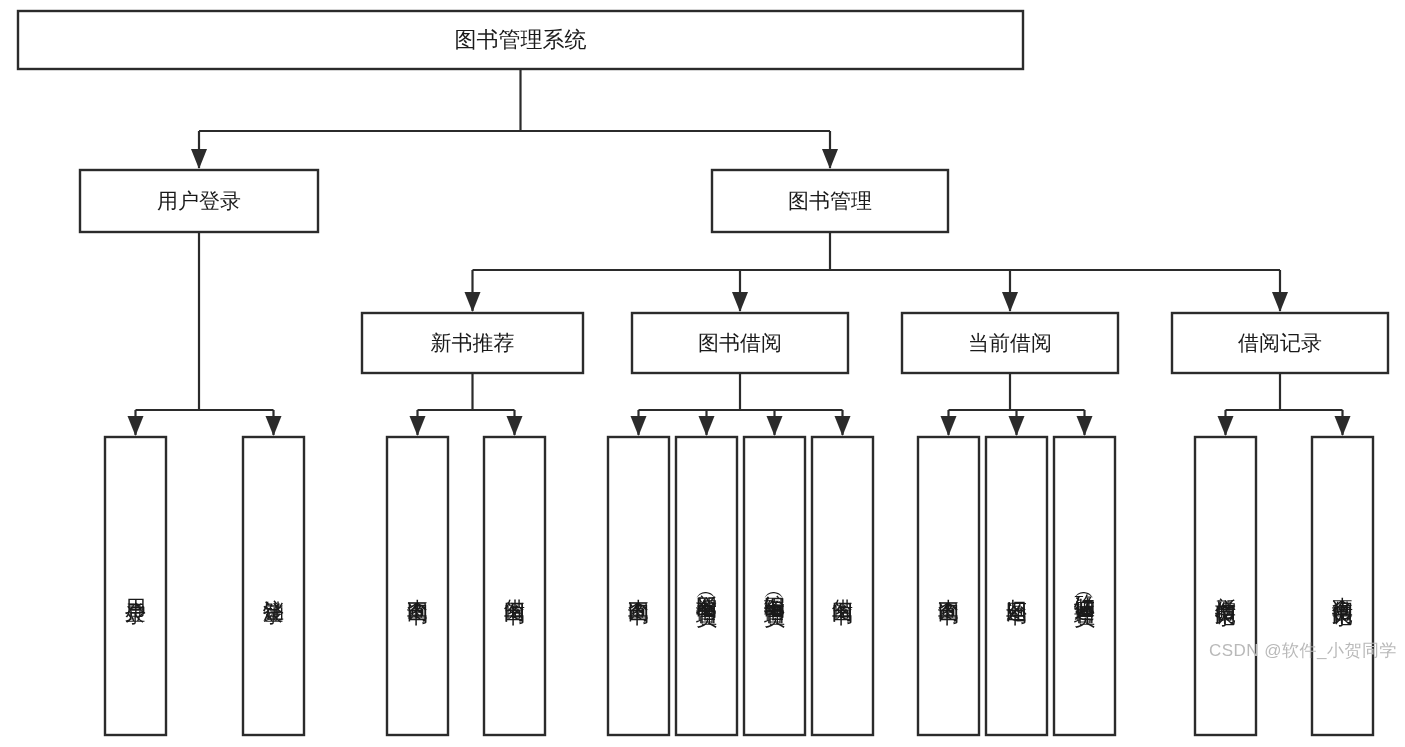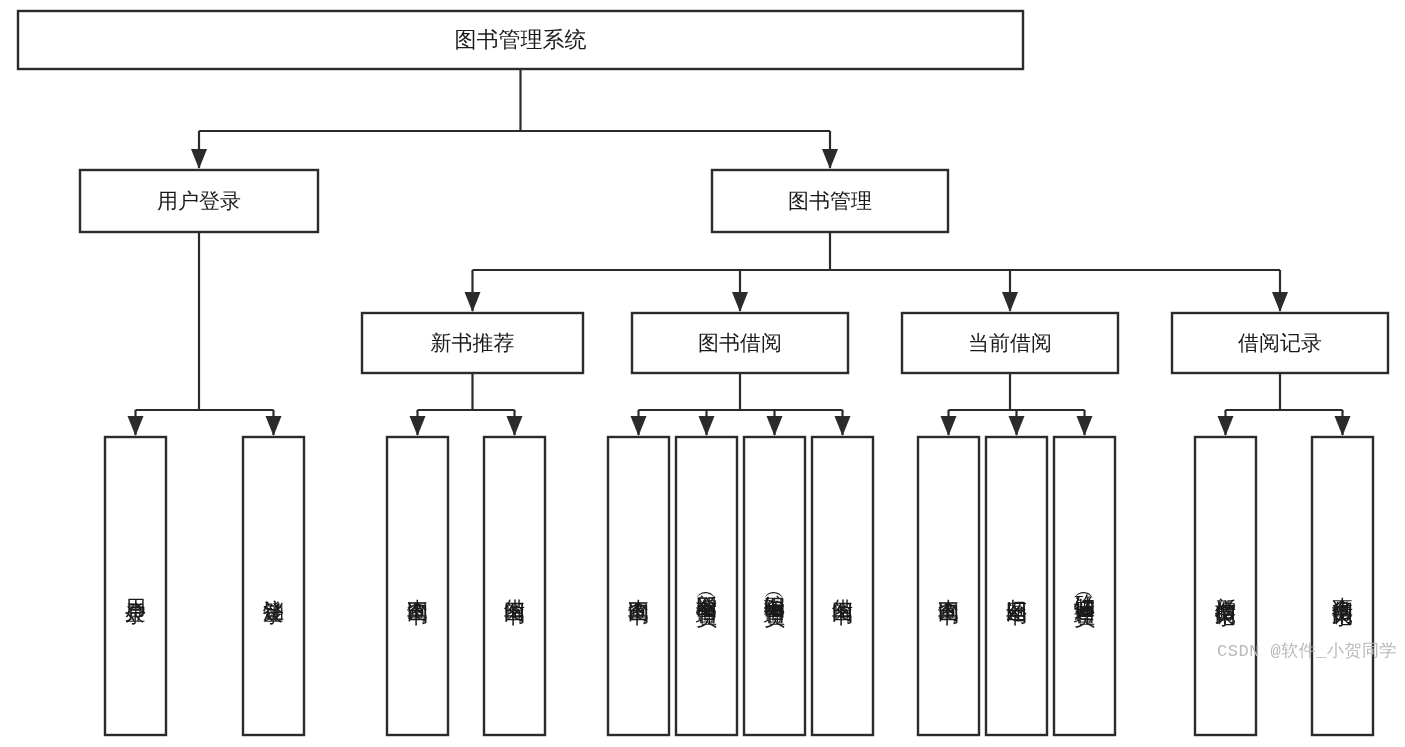--- a/index.html
+++ b/index.html
@@ -70,21 +70,21 @@
     font-size: 21px;
     line-height: 1.05;
     color: #1a1a1a;
     white-space: nowrap;
     pointer-events: none;
   }
   .watermark {
     position: absolute;
     right: 8px;
     bottom: 6px;
-    font-family: Liberation Mono, monospace;
+    font-family: Liberation Sans, sans-serif;
     font-size: 17px;
     color: #b9b9b9;
     letter-spacing: 0.5px;
     user-select: none;
   }
 </style>
 </head>
 <body>
 
 <div id="diagram-root">

